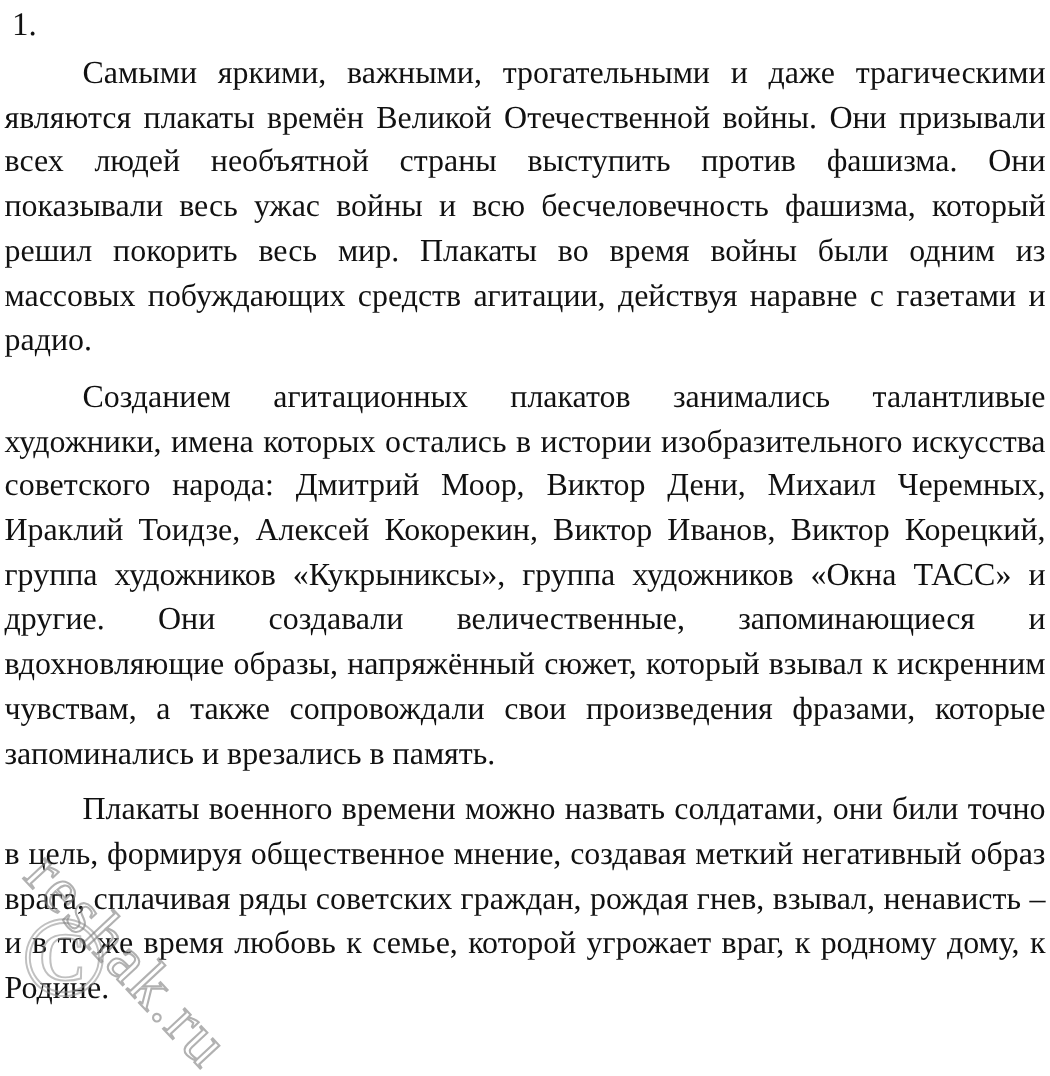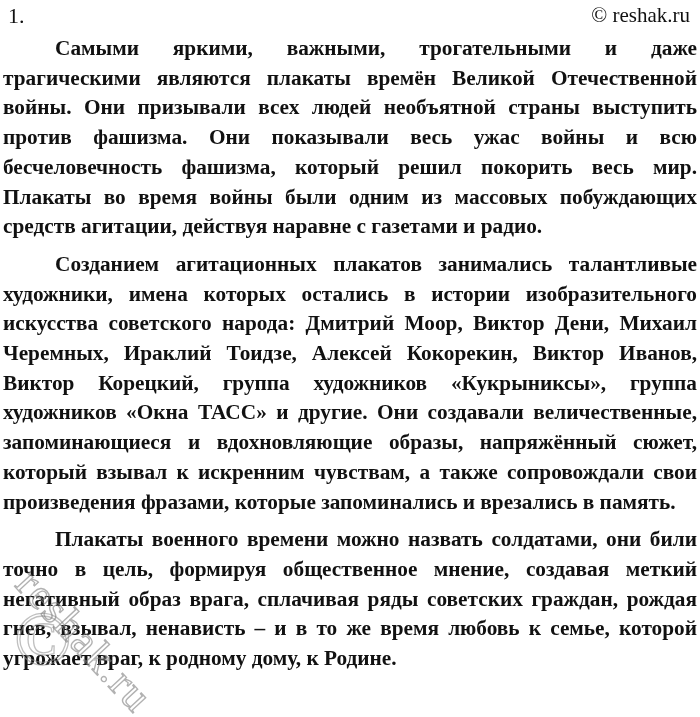--- a/index.html
+++ b/index.html
@@ -40,21 +40,20 @@
   .content {
     margin-top: 6px;
     padding: 0 3px;
     font-size: 21.3px;
     line-height: 29.7px;
     text-align: justify;
   }
   .content p {
     margin: 0 0 8px 0;
     text-indent: 52px;
-    font-weight: bold;
   }
   .content p:last-child {
     margin-bottom: 0;
   }
   
   .watermark {
     position: absolute;
     left: 0; top: 0; right: 0; bottom: 0;
     pointer-events: none;
   }
@@ -80,21 +79,20 @@
     -webkit-text-stroke: 1.3px rgba(140, 140, 140, 0.55);
   }
 </style>
 </head>
 <body>
 
 <div class="page">
 
   <div class="header">
     <span class="exercise-number">1.</span>
-    <span class="site-credit">© reshak.ru</span>
   </div>
 
 
   <div class="content">
     <p>Самыми яркими, важными, трогательными и даже трагическими являются плакаты времён Великой Отечественной войны. Они призывали всех людей необъятной страны выступить против фашизма. Они показывали весь ужас войны и всю бесчеловечность фашизма, который решил покорить весь мир. Плакаты во время войны были одним из массовых побуждающих средств агитации, действуя наравне с газетами и радио.</p>
     <p>Созданием агитационных плакатов занимались талантливые художники, имена которых остались в истории изобразительного искусства советского народа: Дмитрий Моор, Виктор Дени, Михаил Черемных, Ираклий Тоидзе, Алексей Кокорекин, Виктор Иванов, Виктор Корецкий, группа художников «Кукрыниксы», группа художников «Окна ТАСС» и другие. Они создавали величественные, запоминающиеся и вдохновляющие образы, напряжённый сюжет, который взывал к искренним чувствам, а также сопровождали свои произведения фразами, которые запоминались и врезались в память.</p>
     <p>Плакаты военного времени можно назвать солдатами, они били точно в цель, формируя общественное мнение, создавая меткий негативный образ врага, сплачивая ряды советских граждан, рождая гнев, взывал, ненависть – и в то же время любовь к семье, которой угрожает враг, к родному дому, к Родине.</p>
   </div>
 
   <div class="watermark">

